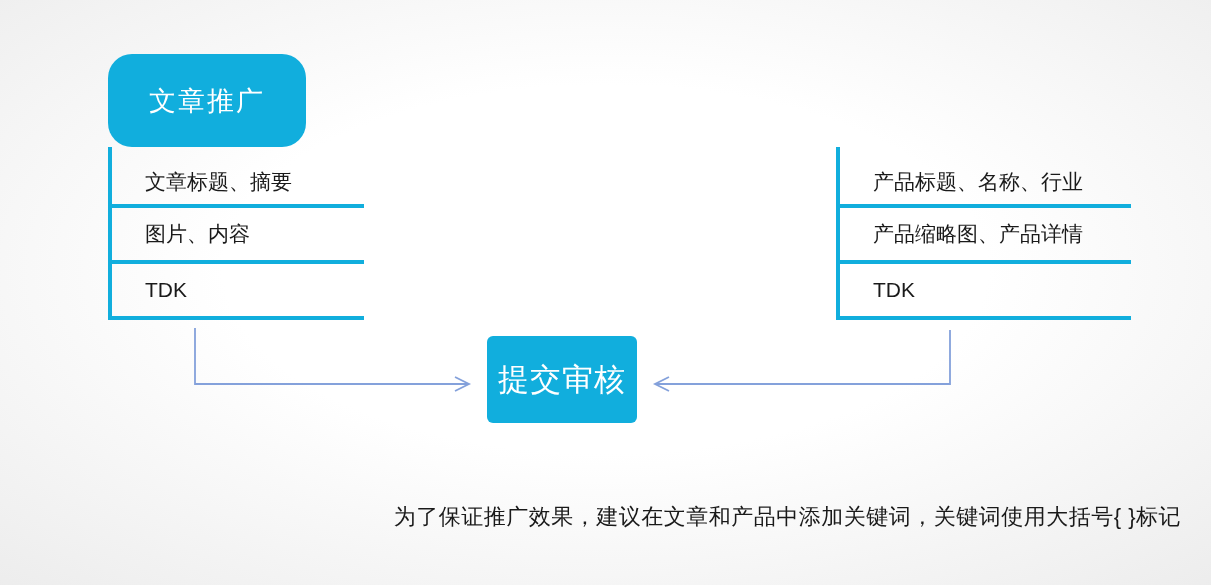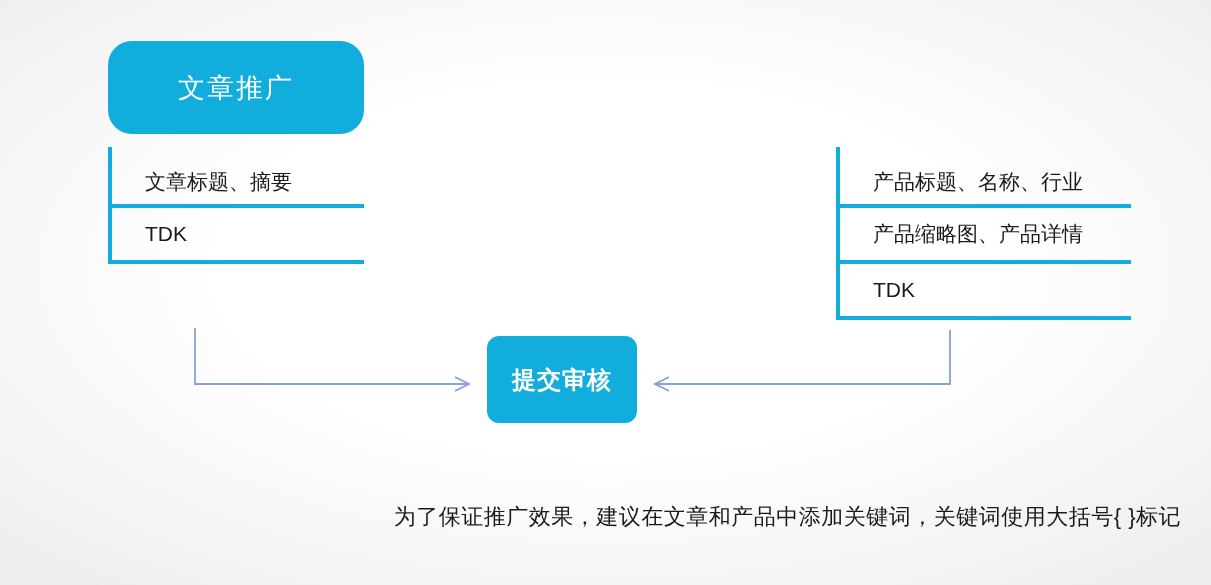--- a/index.html
+++ b/index.html
@@ -22,23 +22,23 @@
   .title-box {
     position: absolute;
     background: var(--accent);
     color: #ffffff;
     border-radius: 24px;
     display: flex; align-items: center; justify-content: center;
     font-size: 27px;
     letter-spacing: 2px;
     z-index: 2;
   }
-  #left-title  { left: 108px; top: 41px;  width: 256px; height: 93px; }
+  #left-title  { left: 108px; top: 54px;  width: 198px; height: 93px; }
   #right-title { left: 799px; top: 54px;  width: 222px; height: 93px; }
-  #center-node { left: 487px; top: 336px; width: 150px; height: 87px; border-radius: 12px; font-size: 24px; letter-spacing: 1px; font-weight: bold; }
+  #center-node { left: 487px; top: 336px; width: 150px; height: 87px; border-radius: 6px; font-size: 31px; letter-spacing: 1px; }
 
   .item-list {
     position: absolute;
     top: 147px;
     border-left: 4px solid var(--accent);
     z-index: 1;
   }
   #left-list  { left: 108px; width: 256px; }
   #right-list { left: 799px; width: 295px; margin-left: 37px; }
   .list-row {
@@ -89,20 +89,21 @@
     <g>
       <polyline points="950,330 950,384 656,384"></polyline>
       <polyline points="669,377 655,384 669,391"></polyline>
     </g>
   </svg>
 
   <div class="title-box" id="left-title">文章推广</div>
 
   <div class="item-list" id="left-list">
     <div class="list-row">文章标题、摘要</div>
+    <div class="list-row">图片、内容</div>
     <div class="list-row">TDK</div>
   </div>
 
 
   <div class="item-list" id="right-list">
     <div class="list-row">产品标题、名称、行业</div>
     <div class="list-row">产品缩略图、产品详情</div>
     <div class="list-row">TDK</div>
   </div>
 

